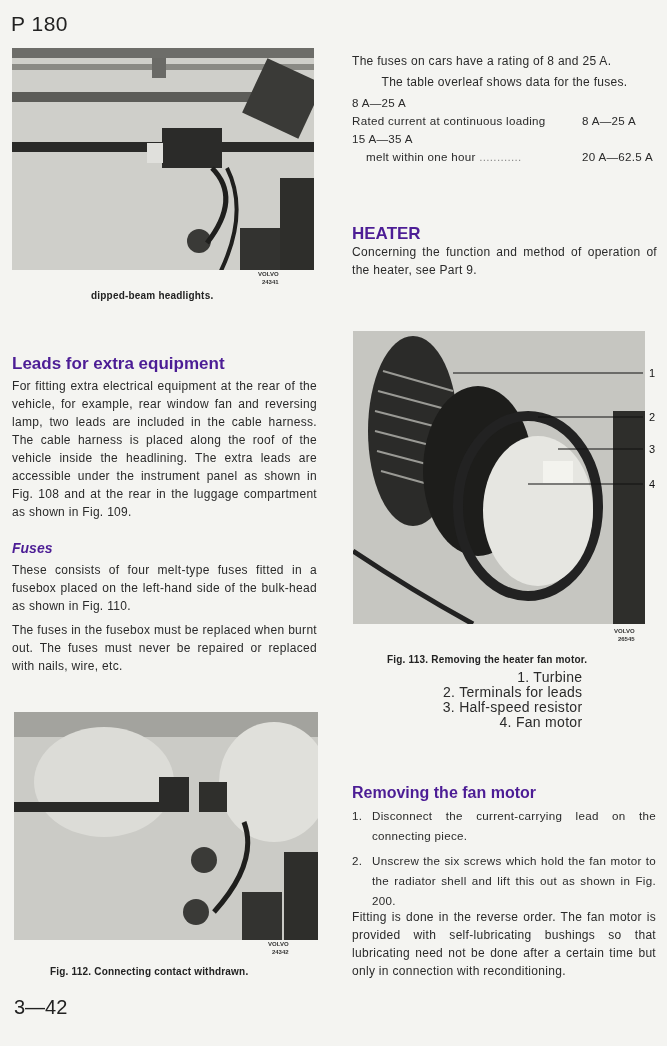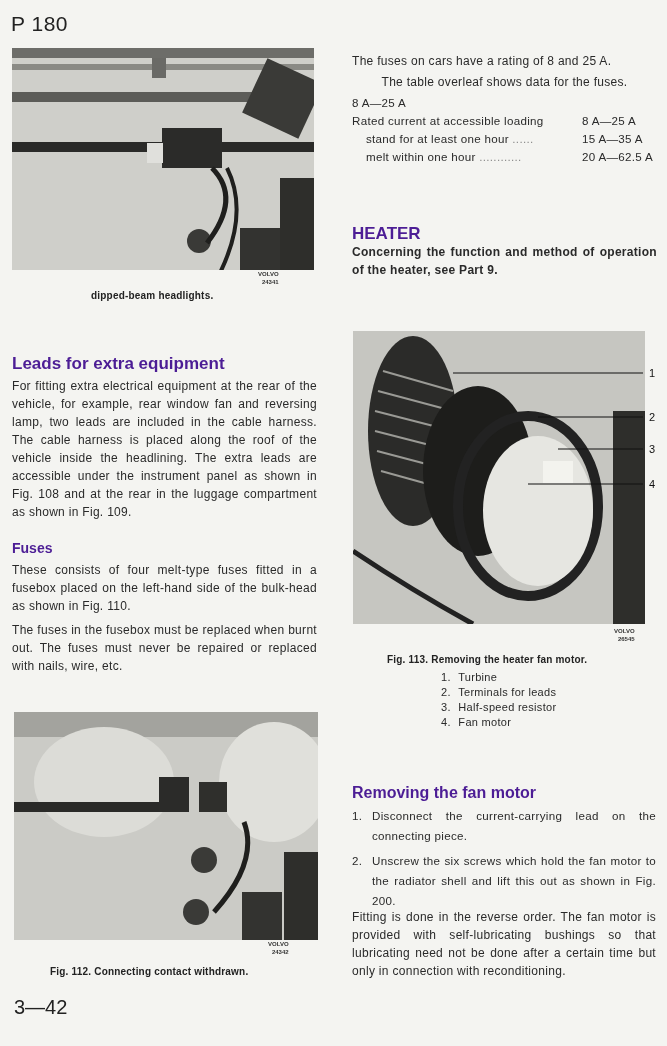--- a/index.html
+++ b/index.html
@@ -16,32 +16,32 @@
     position: absolute; overflow: hidden;
     background: linear-gradient(180deg, #9a9a96 0%, #d6d6d2 35%, #c8c8c3 60%, #b5b5b0 100%);
   }
   .photo svg { position: absolute; left: 0; top: 0; width: 100%; height: 100%; }
 
   .photo-code { position: absolute; font-size: 6px; font-weight: bold; text-align: right; line-height: 8px; color: #333; }
   .caption { position: absolute; font-size: 10px; font-weight: bold; line-height: 15px; color: #222; letter-spacing: 0.2px; }
 
   .heading { position: absolute; font-weight: bold; color: #4c1d95; }
   .h-large { font-size: 17px; }
-  .h-med { font-size: 14px; }
+  .h-med { font-size: 14px; font-style: italic; }
 
   .para { position: absolute; font-size: 12px; line-height: 18px; text-align: justify; color: #2a2a2a; letter-spacing: 0.3px; }
 
   .fuse-table { position: absolute; left: 352px; top: 94px; width: 305px; font-size: 11.6px; line-height: 18px; color: #2a2a2a; letter-spacing: 0.3px; }
   .fuse-row { display: flex; justify-content: space-between; }
   .fuse-label { flex: 1; white-space: nowrap; overflow: hidden; }
   .fuse-label.indent { padding-left: 14px; }
   .fuse-value { width: 75px; text-align: left; white-space: nowrap; }
   .dots { color: #888; }
 
-  .legend { position: absolute; left: 441px; top: 670px; font-size: 11px; line-height: 15px; color: #2a2a2a; letter-spacing: 0.3px; }
+  .legend { position: absolute; left: 441px; top: 670px; font-size: 14px; line-height: 15px; color: #2a2a2a; letter-spacing: 0.3px; text-align: right; }
   .legend div span.num { display: inline-block; width: 14px; }
 
   .steps { position: absolute; left: 352px; top: 806px; width: 304px; font-size: 11.6px; line-height: 20px; color: #2a2a2a; letter-spacing: 0.3px; }
   .step { display: flex; margin-bottom: 5px; }
   .step .num { width: 20px; flex: none; }
   .step .txt { flex: 1; text-align: justify; }
 
   .callout { position: absolute; font-size: 11px; color: #111; }
 </style>
 </head>
@@ -107,35 +107,34 @@
 <div class="caption" style="left:50px; top:964px;">Fig. 112.   Connecting contact withdrawn.</div>
 
 <div class="para" style="left:352px; top:52px; width:305px; text-align:left;">The fuses on cars have a rating of 8 and 25 A.</div>
 <div class="para" style="left:352px; top:73px; width:305px; text-align:center;">The table overleaf shows data for the fuses.</div>
 
 <div class="fuse-table">
   <div class="fuse-row">
     <span class="fuse-value">8 A—25 A</span>
   </div>
   <div class="fuse-row">
-    <span class="fuse-label"><span>Rated current at accessible loading</span><span class="dots"></span></span>
+    <span class="fuse-label"><span>Rated current at continuous loading</span><span class="dots"></span></span>
     <span class="fuse-value">8 A—25 A</span>
   </div>
   <div class="fuse-row">
-    <span class="fuse-label indent"><span>stand for at least one hour</span><span class="dots"> ......</span></span>
     <span class="fuse-value">15 A—35 A</span>
   </div>
   <div class="fuse-row">
     <span class="fuse-label indent"><span>melt within one hour</span><span class="dots"> ............</span></span>
     <span class="fuse-value">20 A—62.5 A</span>
   </div>
 </div>
 
 <div class="heading h-large" style="left:352px; top:224px;">HEATER</div>
-<div class="para" style="left:352px; top:243px; width:305px;font-weight:bold;">Concerning the function and method of operation of the heater, see Part 9.</div>
+<div class="para" style="left:352px; top:243px; width:305px;">Concerning the function and method of operation of the heater, see Part 9.</div>
 
 <div class="photo" style="left:353px; top:331px; width:292px; height:293px;">
   <svg viewBox="0 0 292 293" preserveAspectRatio="none">
     <rect x="0" y="0" width="292" height="293" fill="#c6c6c1"></rect>
     <ellipse cx="60" cy="100" rx="45" ry="95" fill="#2b2b29"></ellipse>
     <g stroke="#9a9a95" stroke-width="2">
       <line x1="30" y1="40" x2="100" y2="60"></line>
       <line x1="25" y1="60" x2="100" y2="80"></line>
       <line x1="22" y1="80" x2="100" y2="100"></line>
       <line x1="22" y1="100" x2="100" y2="120"></line>

